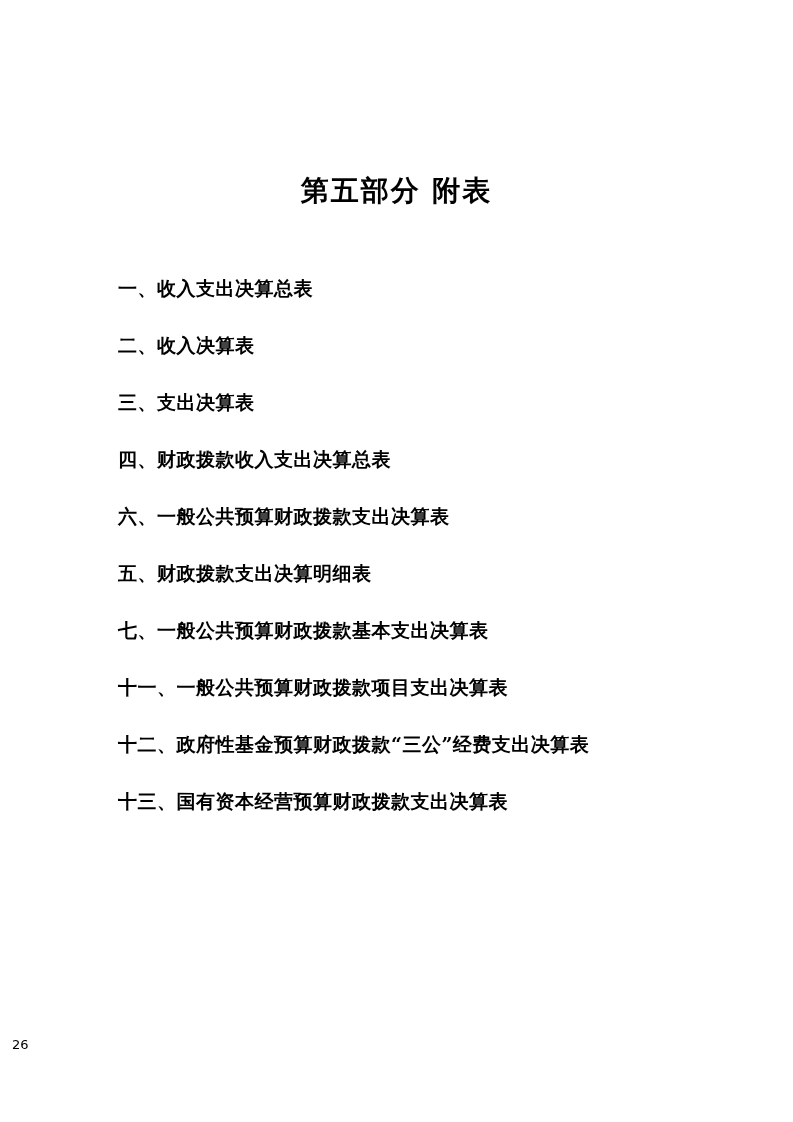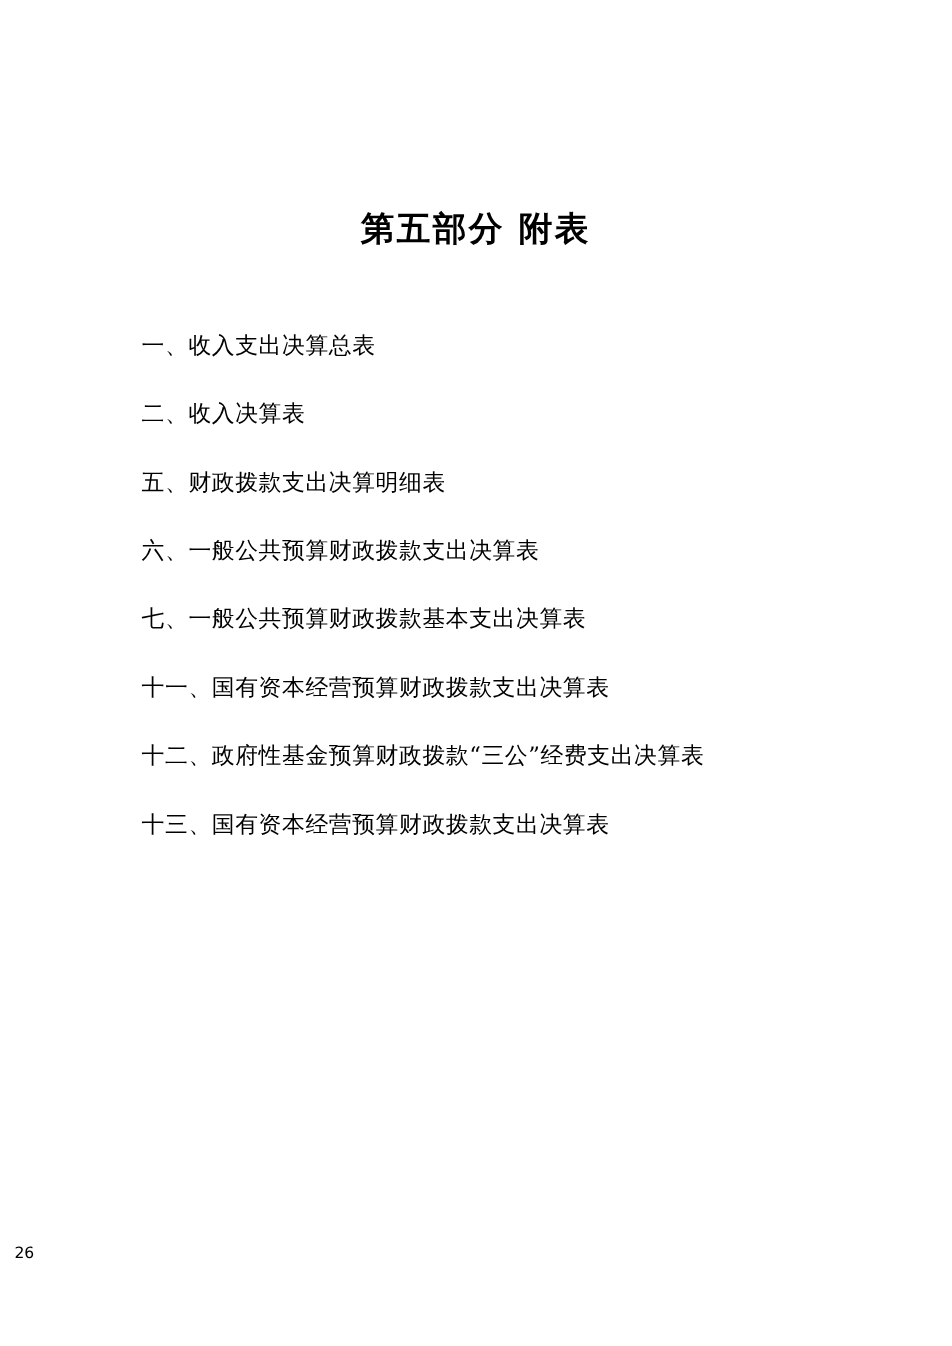--- a/index.html
+++ b/index.html
@@ -38,20 +38,21 @@
     left: 118px;
     width: 600px;
   }
   .toc-item {
     font-size: 19px;
     line-height: 28px;
     margin-bottom: 29px;
     letter-spacing: 0.5px;
     white-space: nowrap;
     font-family: "DejaVu Serif", "Liberation Serif", serif;
+    font-weight: bold;
   }
   .page-number {
     position: absolute;
     top: 1025px;
     left: 12px;
     width: 793px;
     text-align: left;
     font-size: 13px;
     font-family: "DejaVu Sans", "Liberation Sans", sans-serif;
   }
@@ -59,23 +60,25 @@
 </head>
 <body>
 
 <div class="page">
 
   <div class="doc-title">第五部分  附表</div>
 
   <div class="toc-list">
     <div class="toc-item">一、收入支出决算总表</div>
     <div class="toc-item">二、收入决算表</div>
+    <div class="toc-item">三、支出决算表</div>
+    <div class="toc-item">四、财政拨款收入支出决算总表</div>
+    <div class="toc-item">六、一般公共预算财政拨款支出决算表</div>
     <div class="toc-item">五、财政拨款支出决算明细表</div>
-    <div class="toc-item">六、一般公共预算财政拨款支出决算表</div>
     <div class="toc-item">七、一般公共预算财政拨款基本支出决算表</div>
-    <div class="toc-item">十一、国有资本经营预算财政拨款支出决算表</div>
+    <div class="toc-item">十一、一般公共预算财政拨款项目支出决算表</div>
     <div class="toc-item">十二、政府性基金预算财政拨款“三公”经费支出决算表</div>
     <div class="toc-item">十三、国有资本经营预算财政拨款支出决算表</div>
   </div>
 
   <div class="page-number">26</div>
 
 </div>
 
 </body></html>

